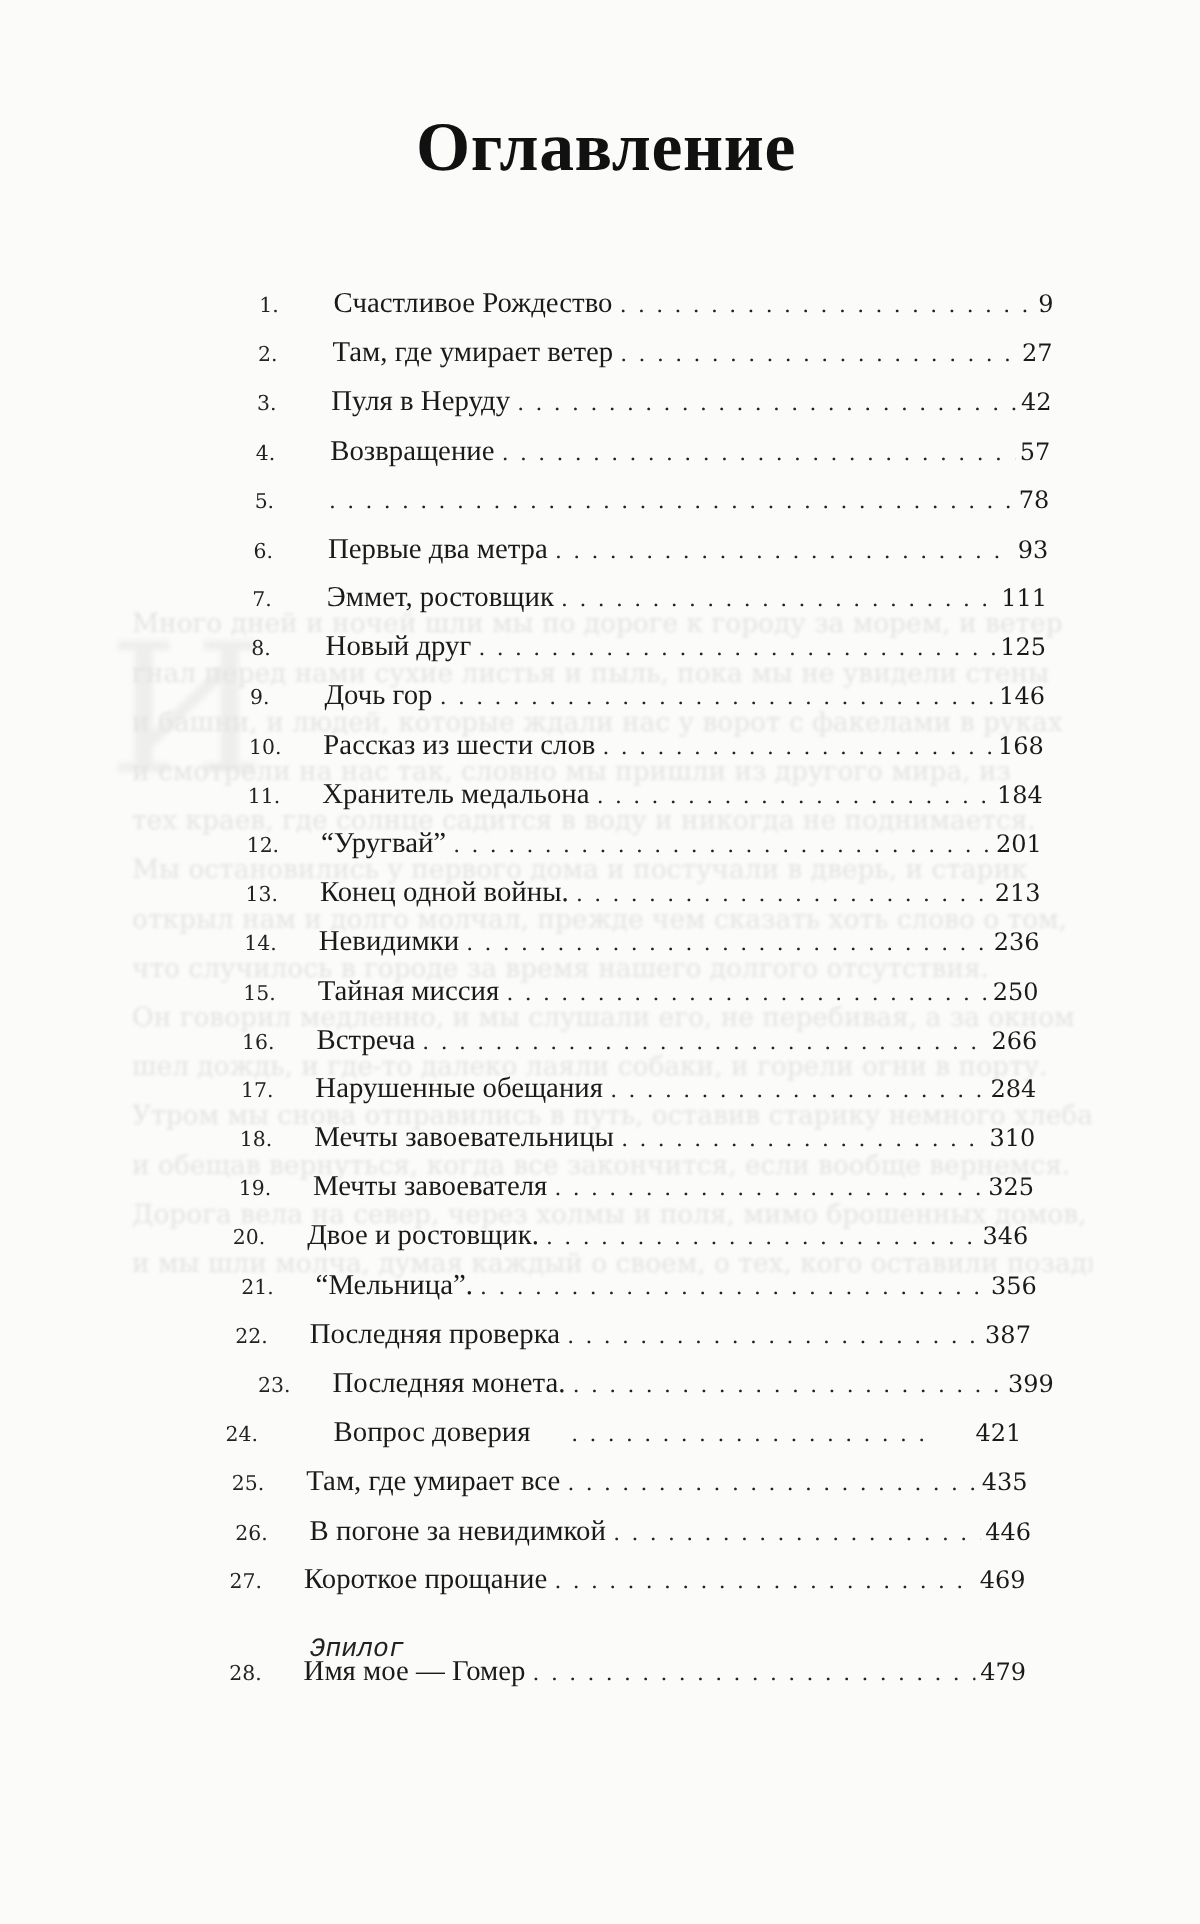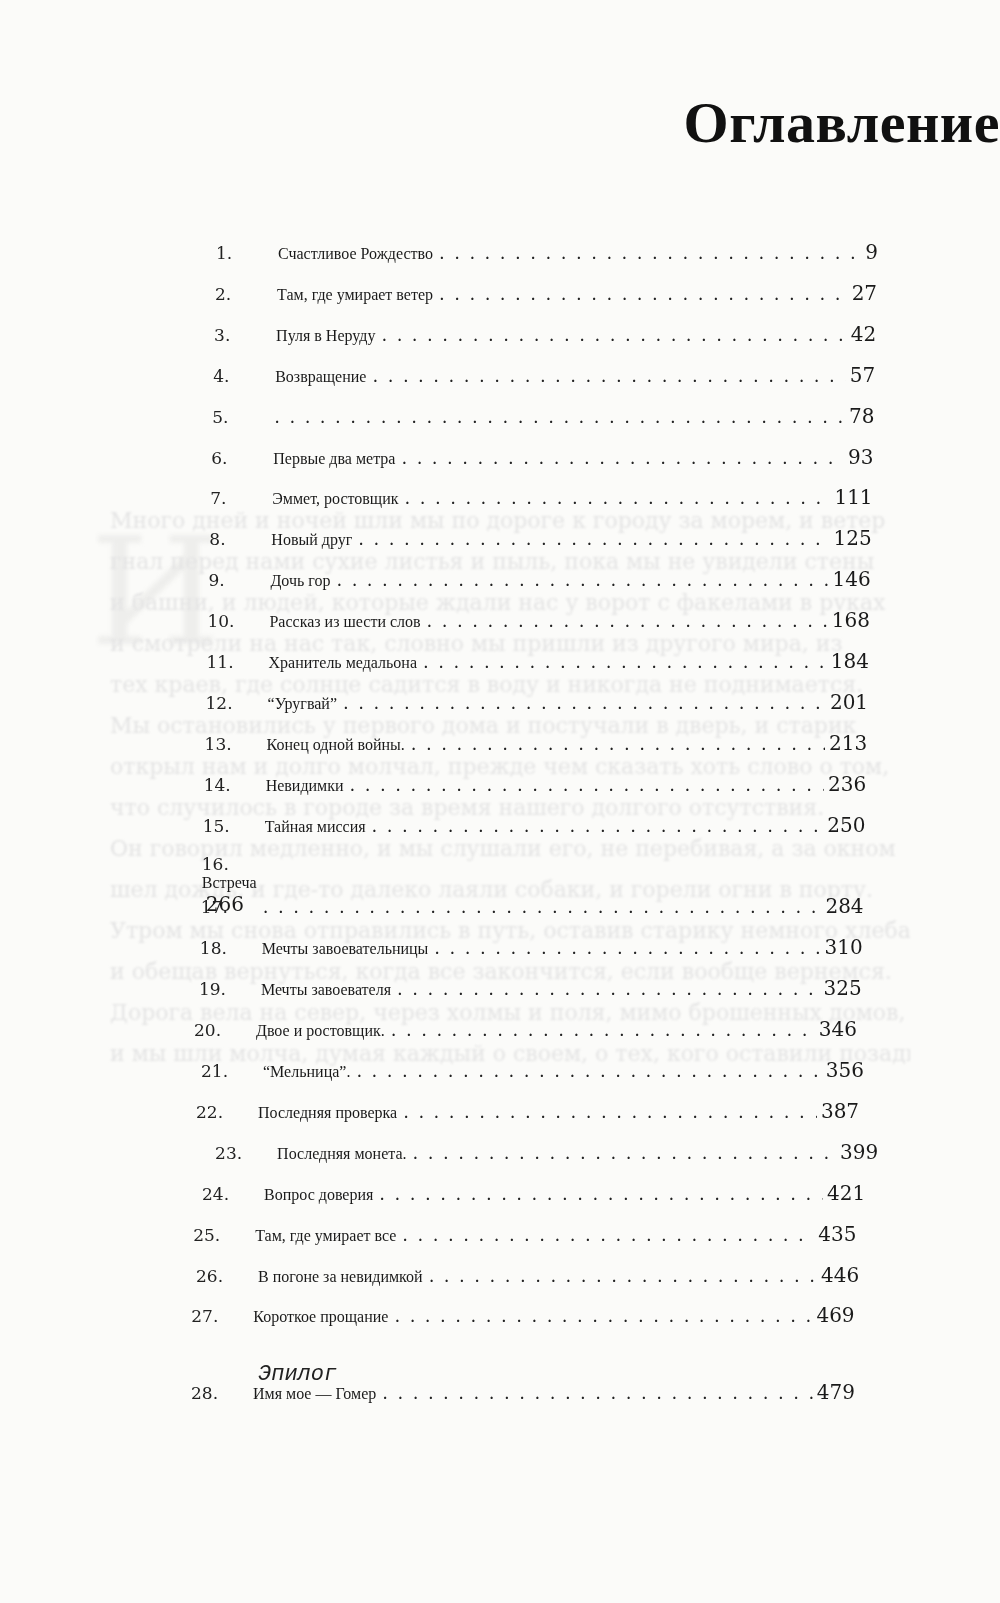--- a/index.html
+++ b/index.html
@@ -13,38 +13,38 @@
   .ghost {
     position: absolute; left: 110px; top: 500px; width: 800px;
     color: #e4e4e4; font-size: 22px; line-height: 41px;
     filter: blur(1.2px); pointer-events: none; white-space: nowrap; overflow: hidden;
   }
   .ghost-initial {
     position: absolute; left: 90px; top: 505px; font-size: 150px; color: #eeeeec;
     filter: blur(2px); pointer-events: none;
   }
   .title {
-    position: absolute; left: 0; top: 50px; width: 1000px; text-align: right;
+    position: absolute; left: 0; top: 50px; width: 1000px; text-align: center;
     font-family: "Liberation Serif", "DejaVu Serif", serif;
     font-size: 58px; letter-spacing: 0.5px; color: #111;
     padding-left: 10px; box-sizing: border-box;
   }
   .toc {
     position: absolute; top: 238px; left: 0; width: 1000px;
   }
   .row {
     position: absolute; height: 36px; display: flex; align-items: baseline;
     font-size: 22px;
   }
   .num {
     width: 62px; font-size: 17px; color: #222;
     font-family: "DejaVu Serif", serif;
   }
   .label {
-    white-space: nowrap; font-family: "Liberation Serif", serif; font-size: 16px;
+    white-space: nowrap; font-family: "Liberation Serif", serif; font-size: 24px;
     padding-right: 6px;
   }
   .dots {
     flex: 1; overflow: hidden; white-space: nowrap; letter-spacing: 9.5px;
     font-size: 18px; color: #222;
   }
   .page {
     font-size: 20px; padding-left: 4px; white-space: nowrap;
     font-family: "DejaVu Serif", serif;
   }
@@ -159,28 +159,29 @@
       <span class="label">Невидимки</span>
       <span class="dots">........................................................................................</span>
       <span class="page">236</span>
     </div>
     <div class="row" style="top: 574.6px; left: 202.7px; width: 662.7px;">
       <span class="num">15.</span>
       <span class="label">Тайная миссия</span>
       <span class="dots">........................................................................................</span>
       <span class="page">250</span>
     </div>
-    <div class="row" style="top: 615.5px; left: 201.75px; width: 662.75px; flex-direction: column;">
+    <div class="row" style="top: 615.5px; left: 201.75px; width: 662.75px;">
       <span class="num">16.</span>
       <span class="label">Встреча</span>
       <span class="dots">........................................................................................</span>
       <span class="page">266</span>
     </div>
     <div class="row" style="top: 656.4px; left: 200.8px; width: 662.8px;">
       <span class="num">17.</span>
+      <span class="label">Нарушенные обещания</span>
       <span class="dots">........................................................................................</span>
       <span class="page">284</span>
     </div>
     <div class="row" style="top: 697.3px; left: 199.85px; width: 662.85px;">
       <span class="num">18.</span>
       <span class="label">Мечты завоевательницы</span>
       <span class="dots">........................................................................................</span>
       <span class="page">310</span>
     </div>
     <div class="row" style="top: 738.2px; left: 198.9px; width: 662.9px;">
@@ -206,21 +207,21 @@
       <span class="label">Последняя проверка</span>
       <span class="dots">........................................................................................</span>
       <span class="page">387</span>
     </div>
     <div class="row" style="top: 901.8px; left: 195.1px; width: 663.1px; margin-left: 20px;">
       <span class="num">23.</span>
       <span class="label">Последняя монета.</span>
       <span class="dots">........................................................................................</span>
       <span class="page">399</span>
     </div>
-    <div class="row" style="top: 942.7px; left: 202px; width: 663.15px;">
+    <div class="row" style="top: 942.7px; left: 188px; width: 663.15px; gap: 28px;">
       <span class="num">24.</span>
       <span class="label">Вопрос доверия</span>
       <span class="dots">........................................................................................</span>
       <span class="page">421</span>
     </div>
     <div class="row" style="top: 983.6px; left: 193.2px; width: 663.2px;">
       <span class="num">25.</span>
       <span class="label">Там, где умирает все</span>
       <span class="dots">........................................................................................</span>
       <span class="page">435</span>

